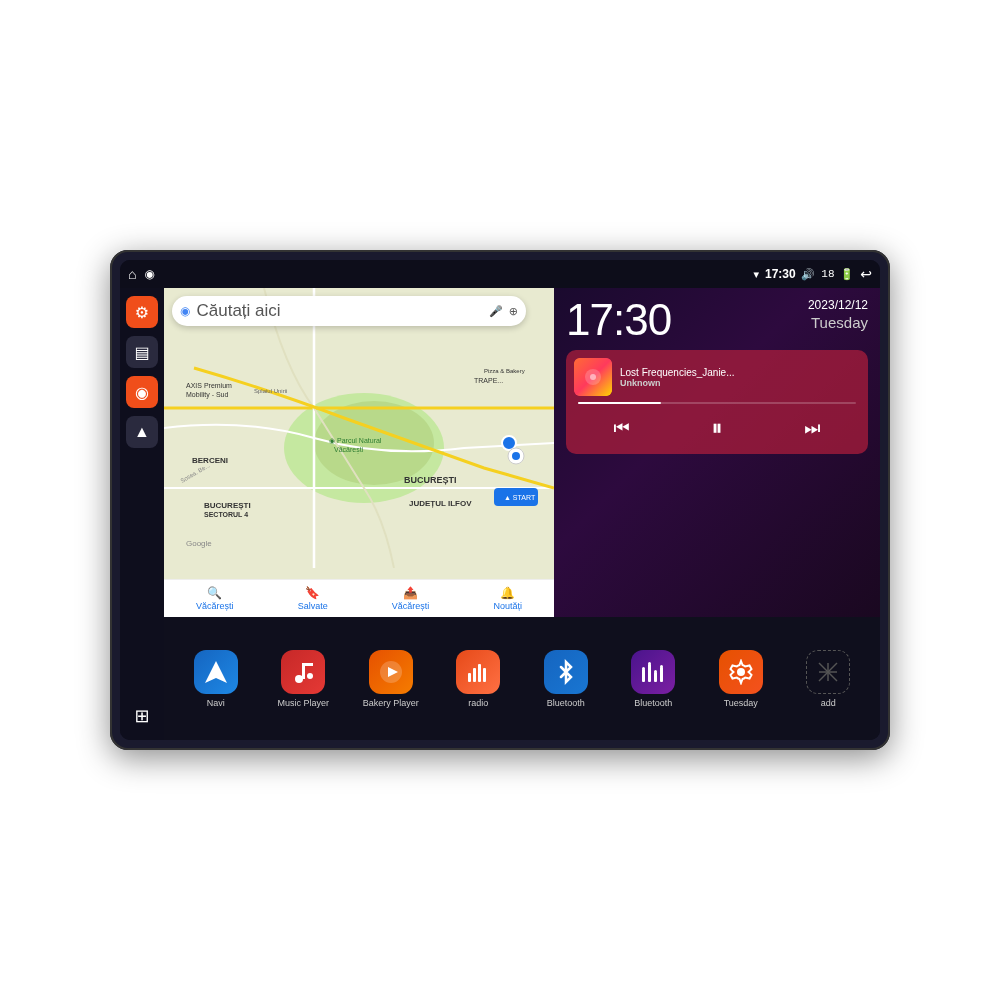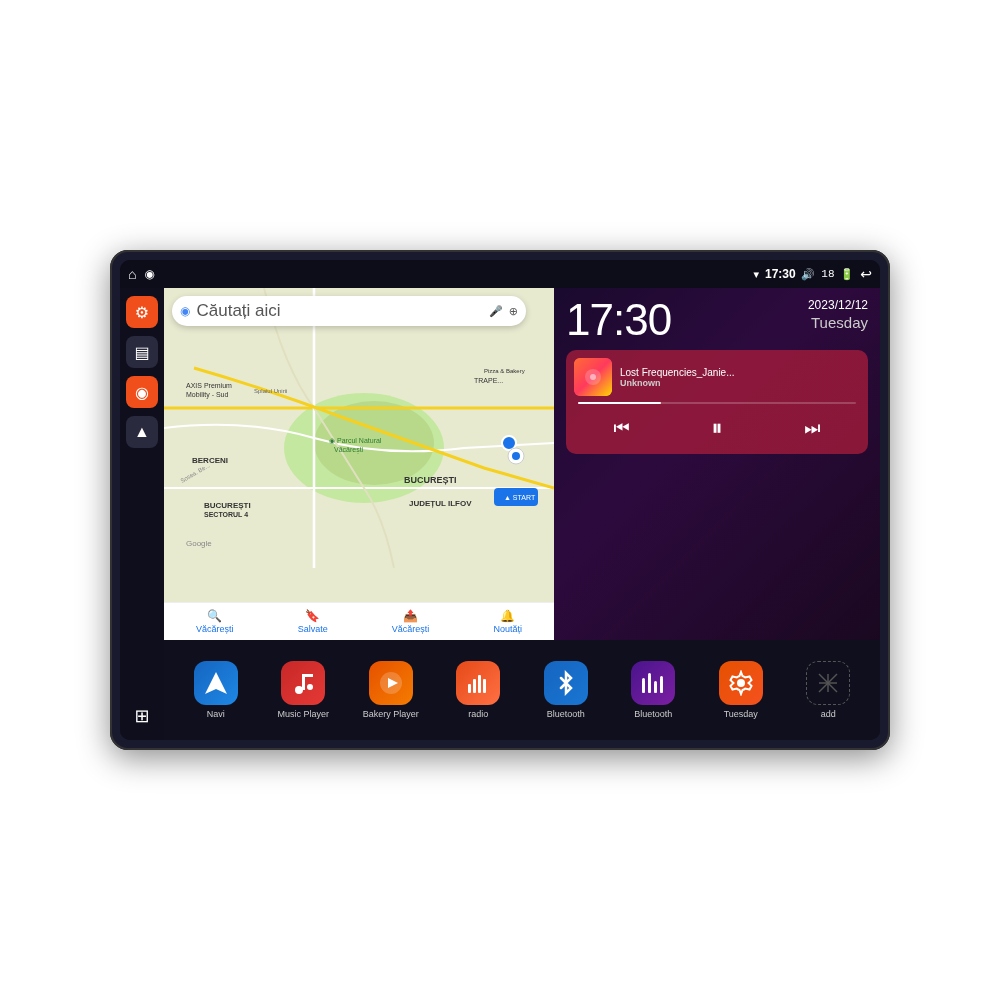--- a/index.html
+++ b/index.html
@@ -261,21 +261,21 @@
       height: 32px;
       display: flex;
       align-items: center;
       justify-content: center;
       border-radius: 50%;
     }
     .music-btn.play { font-size: 22px; }
 
     
     .app-grid-row {
-      height: 100px;
+      height: 123px;
       background: rgba(15,15,30,0.97);
       display: flex;
       align-items: center;
       justify-content: space-around;
       padding: 6px 8px;
       flex-shrink: 0;
     }
     .app-item {
       display: flex;
       flex-direction: column;

